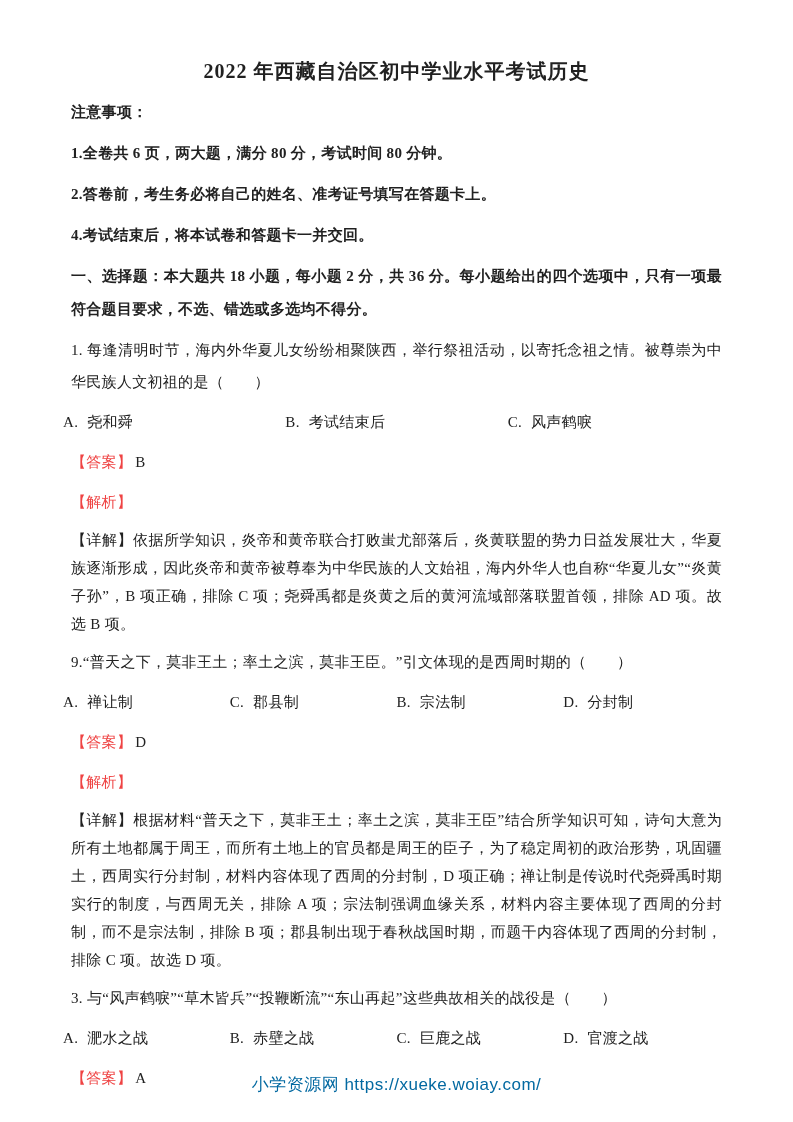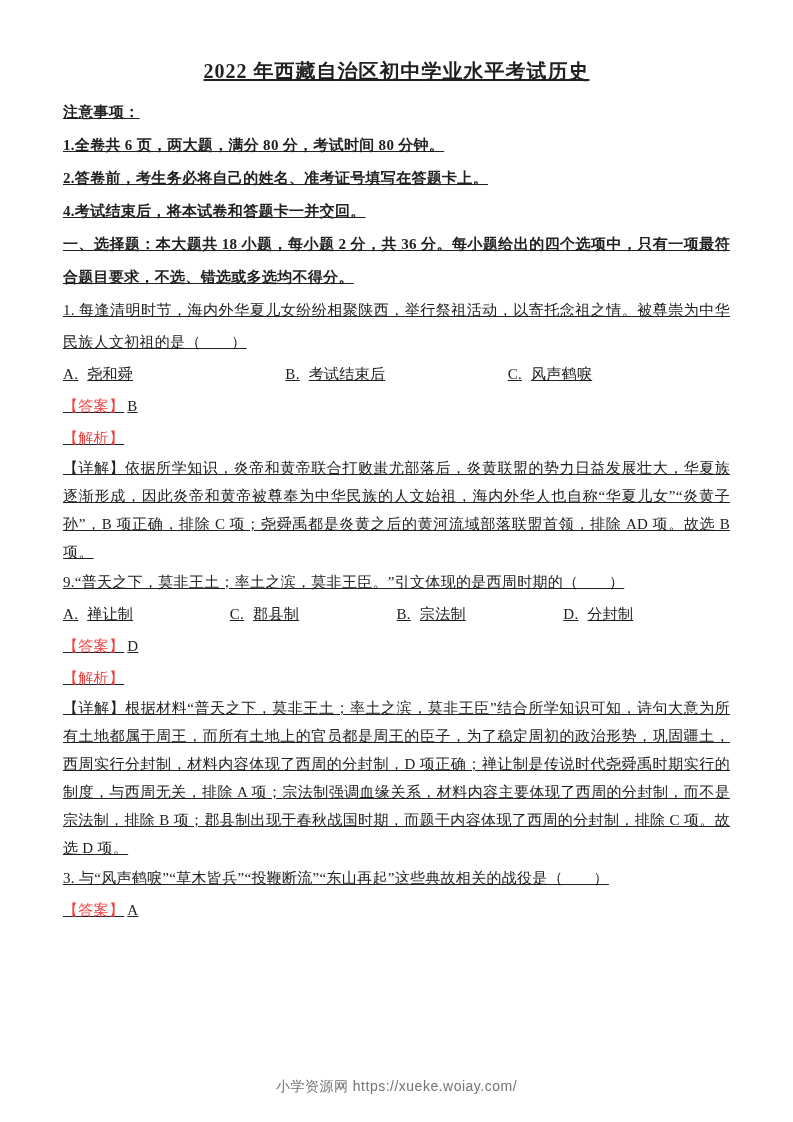--- a/index.html
+++ b/index.html
@@ -1,43 +1,43 @@
 <!DOCTYPE html>
 <html><head>
 <meta charset="utf-8">
 <style>
   html,body { margin:0; padding:0; background:#ffffff; }
   .page {
     width:793px; height:1122px; box-sizing:border-box;
     padding:56px 63px 0 63px;
     position:relative; overflow:hidden; background:#ffffff;
     font-family:"Liberation Serif","DejaVu Serif",serif;
-    color:#212121; font-size:15px; letter-spacing:0.3px;text-decoration:underline;
+    color:#212121; font-size:15px; letter-spacing:0.3px;
   }
-  p { margin:0; }
+  p { margin:8px; }
   .title {
     font-size:20px; font-weight:bold; text-align:center;
     line-height:30px; margin:0 0 10px 0; letter-spacing:1px;
   }
   .b { font-weight:bold; }
   .notice-line { line-height:33px; text-align:justify; }
   .section-heading { font-weight:bold; line-height:33px; text-align:justify; }
   .stem { line-height:32px; text-align:justify; }
   .opts { display:flex; line-height:32px; }
   .opt { flex:1; min-width:0; white-space:nowrap; }
   .opt-label { margin-right:9px; }
   .ans-line { line-height:32px; }
   .accent { color:#ef4444; }
   .ans-letter { margin-left:3px; }
   .detail { line-height:28px; text-align:justify; }
   .footer {
     position:absolute; left:0; right:0; bottom:26px;
     text-align:center;
     font-family:"Liberation Sans","DejaVu Sans",sans-serif;
-    font-size:14px; color:#737373; letter-spacing:0.5px;
+    font-size:17px; color:#0369a1; letter-spacing:0.5px;
   }
 </style>
 </head>
 <body>
 
 <div class="page">
 
   <h1 class="title">2022 年西藏自治区初中学业水平考试历史</h1>
 
   <p class="notice-line b">注意事项：</p>
@@ -93,20 +93,34 @@
     <p class="ans-line">
       <span class="accent">【解析】</span>
     </p>
     <p class="detail">
       <span>【详解】</span><span>根据材料“普天之下，莫非王土；率土之滨，莫非王臣”结合所学知识可知，诗句大意为所有土地都属于周王，而所有土地上的官员都是周王的臣子，为了稳定周初的政治形势，巩固疆土，西周实行分封制，材料内容体现了西周的分封制，D 项正确；禅让制是传说时代尧舜禹时期实行的制度，与西周无关，排除 A 项；宗法制强调血缘关系，材料内容主要体现了西周的分封制，而不是宗法制，排除 B 项；郡县制出现于春秋战国时期，而题干内容体现了西周的分封制，排除 C 项。故选 D 项。</span>
     </p>
   </div>
 
   <div>
     <p class="stem">3. 与“风声鹤唳”“草木皆兵”“投鞭断流”“东山再起”这些典故相关的战役是（　　）</p>
+    <div class="opts">
+      <div class="opt">
+        <span class="opt-label">A.</span><span>淝水之战</span>
+      </div>
+      <div class="opt">
+        <span class="opt-label">B.</span><span>赤壁之战</span>
+      </div>
+      <div class="opt">
+        <span class="opt-label">C.</span><span>巨鹿之战</span>
+      </div>
+      <div class="opt">
+        <span class="opt-label">D.</span><span>官渡之战</span>
+      </div>
+    </div>
     <p class="ans-line">
       <span class="accent">【答案】</span><span class="ans-letter">A</span>
     </p>
   </div>
 
   <div class="footer">
     <span>小学资源网 https://xueke.woiay.com/</span>
   </div>
 
 </div>

